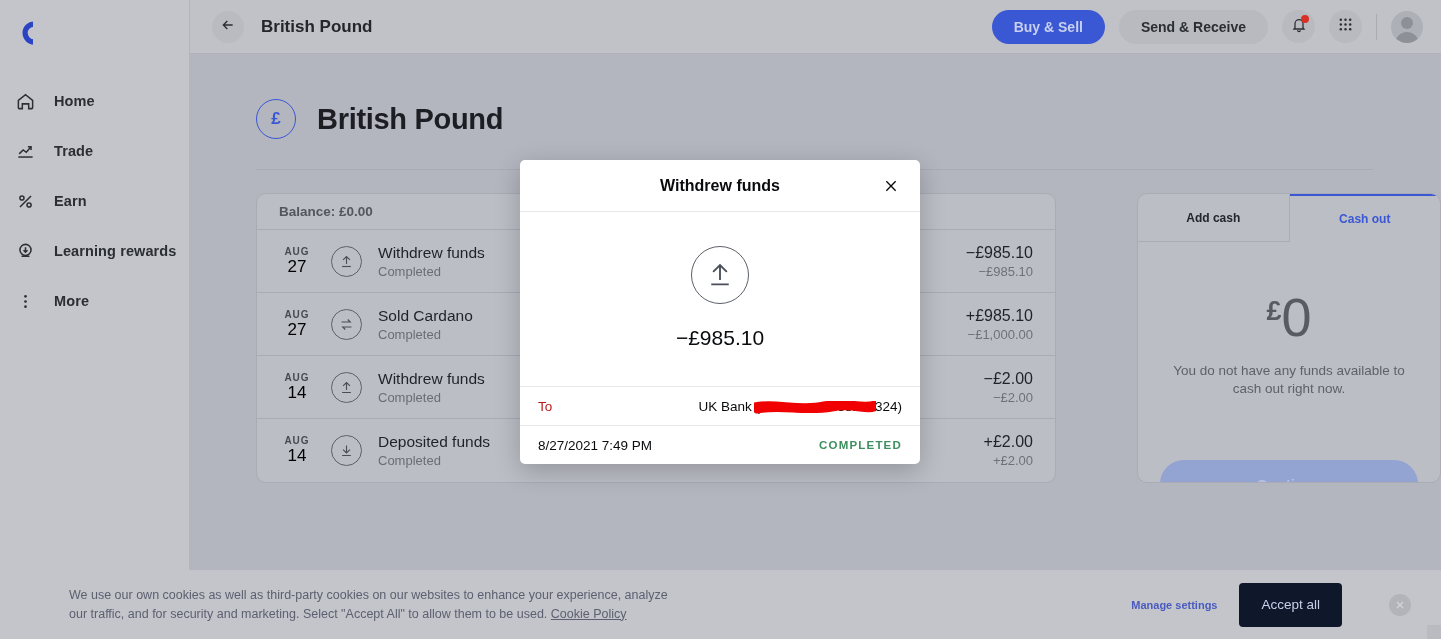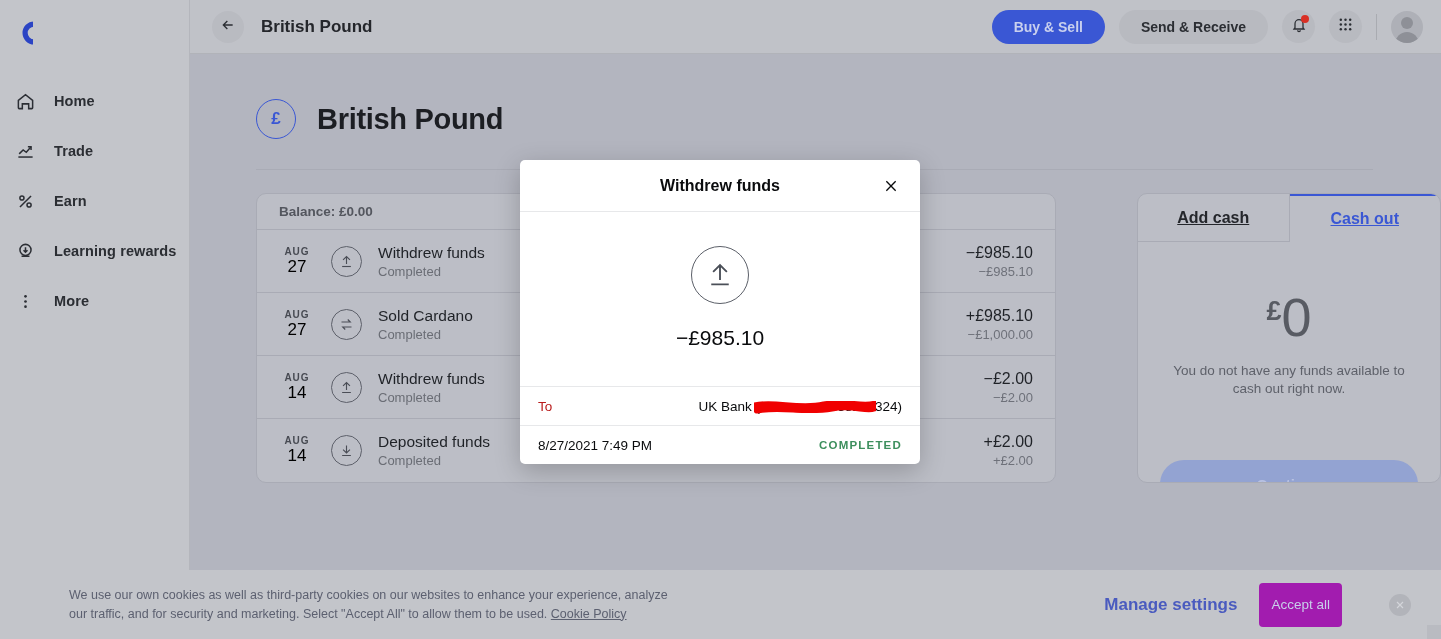--- a/index.html
+++ b/index.html
@@ -124,24 +124,23 @@
 
   
   .cash-card {
     width: 304px; background: #bcbec6;
     border: 1px solid #a9abb5; border-radius: 10px; overflow: hidden;
     position: relative;
   }
   .cash-tabs { display: flex; height: 48px; }
   .cash-tab {
     flex: 1; display: flex; align-items: center; justify-content: center;
-    font-size: 16px; font-weight: 700; cursor: pointer;
+    font-size: 12px; font-weight: 700; cursor: pointer;
     border-bottom: 1px solid #a9abb5; border-right: 1px solid #a9abb5;
     color: #24262b;
-    text-decoration: underline;
   }
   .cash-tab:last-child { border-right: none; }
   .cash-tab.active { color: #3a57d4; border-bottom: none; border-top: 2px solid #3a57d4; }
   .cash-body { padding: 48px 0 0; text-align: center; }
   .cash-amount { font-size: 54px; font-weight: 400; color: #585b63; line-height: 1; }
   .cash-amount .cur { font-size: 27px; vertical-align: 16px; font-weight: 700; }
   .cash-note { margin: 18px 26px 0; font-size: 13.5px; color: #5e616a; line-height: 1.35; }
   .cash-continue {
     position: absolute; left: 22px; right: 22px; bottom: -26px; height: 48px;
     background: #93a3d2; color: #b9c2e2; border: none; border-radius: 24px;
@@ -194,24 +193,24 @@
     position: absolute; left: 0; bottom: 0; width: 1441px; height: 69px;
     background: #c3c5ca;
     display: flex; align-items: center;
   }
   .cookie-text {
     margin-left: 69px; width: 600px;
     font-size: 12.5px; line-height: 1.45; color: #5c6070;
   }
   .cookie-link { color: #5c6070; text-decoration: underline; cursor: pointer; }
   .cookie-actions { margin-left: auto; display: flex; align-items: center; gap: 22px; padding-right: 30px; }
-  .manage-link { font-size: 17px; font-weight: 700; color: #4a5bbf; cursor: pointer; margin-left: 8px; }
+  .manage-link { font-size: 11px; font-weight: 700; color: #4a5bbf; cursor: pointer; margin-left: 8px; }
   .accept-btn {
-    background: #a21caf; color: #c8cfea; border: none; border-radius: 4px;
-    height: 44px; padding: 0 12px; font-size: 13.5px; font-family: inherit; cursor: pointer;
+    background: #0f172a; color: #c8cfea; border: none; border-radius: 4px;
+    height: 44px; padding: 0 22px; font-size: 13.5px; font-family: inherit; cursor: pointer;
   }
   .cookie-close {
     width: 22px; height: 22px; border-radius: 50%; background: #b2b4ba;
     display: flex; align-items: center; justify-content: center; cursor: pointer;
     color: #d3d5da; margin-left: 25px;
   }
   .scroll-nub { position: absolute; right: 0; bottom: 0; width: 14px; height: 14px; background: #b9bbc1; }
 </style>
 </head>
 <body>

